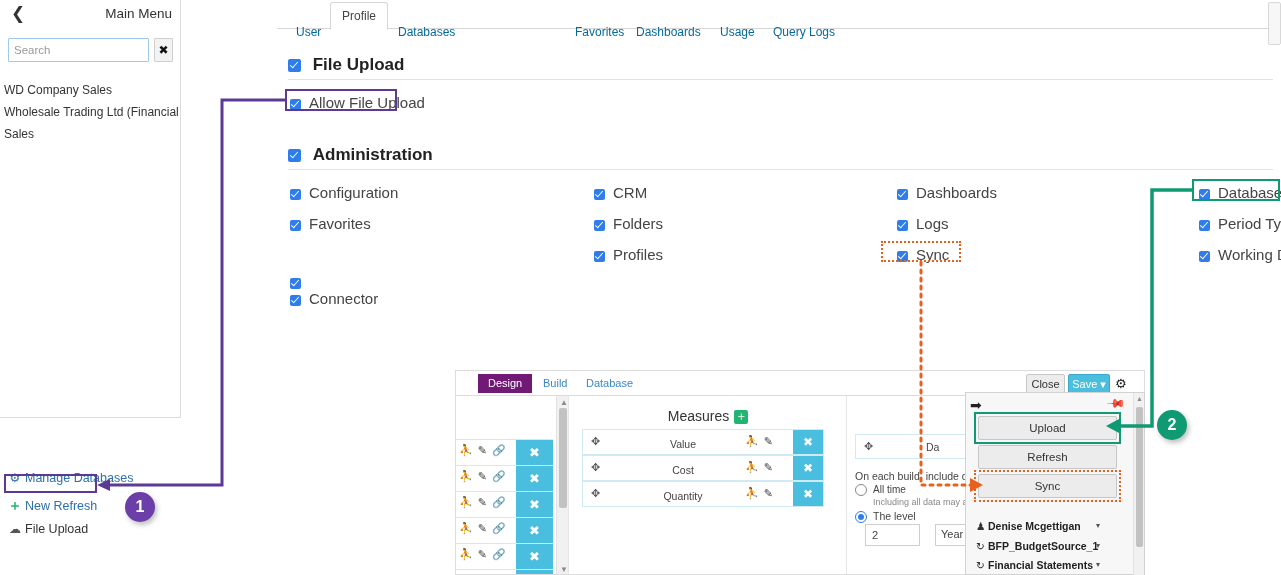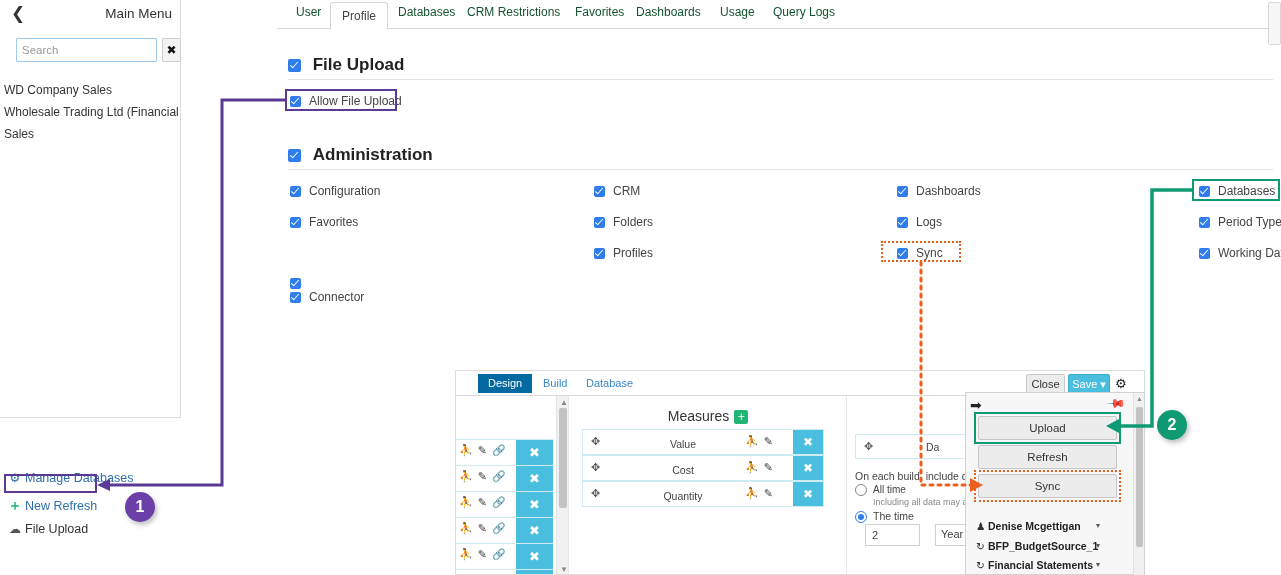--- a/index.html
+++ b/index.html
@@ -11,21 +11,21 @@
   }
   .abs{position:absolute;}
 
   
   #sidebar{left:0;top:0;width:181px;height:418px;background:#fff;
     border-right:1px solid #dcdcdc;border-bottom:1px solid #dcdcdc;box-sizing:border-box;}
   #sb-header{position:absolute;left:0;top:0;width:181px;height:30px;}
   #sb-back{position:absolute;left:9px;top:4px;width:18px;height:20px;
     font-size:17px;line-height:20px;color:#333;cursor:pointer;text-align:center;}
   #sb-title{position:absolute;right:9px;top:4px;font-size:13.5px;line-height:20px;color:#333;}
-  #sb-searchwrap{position:absolute;left:16px;top:38px;width:165px;height:24px;}
+  #sb-searchwrap{position:absolute;left:8px;top:38px;width:165px;height:24px;}
   #sb-search{position:absolute;left:0;top:0;width:141px;height:24px;box-sizing:border-box;
     border:1px solid #9ecaed;background:#fff;font-size:11.5px;color:#333;padding:0 5px;
     outline:none;border-radius:1px;}
   #sb-search::placeholder{color:#9a9a9a;}
   #sb-clear{position:absolute;left:146px;top:0;width:19px;height:24px;box-sizing:border-box;
     border:1px solid #cfcfcf;background:#f3f3f3;color:#111;font-size:12px;font-weight:bold;
     line-height:22px;text-align:center;cursor:pointer;border-radius:1px;}
   .sb-item{position:absolute;left:4px;font-size:12px;color:#333;white-space:nowrap;cursor:pointer;}
   .sb-link{position:absolute;left:8px;font-size:12.5px;white-space:nowrap;cursor:pointer;margin-top:44px;}
   .sb-link .ic{display:inline-block;width:14px;text-align:center;margin-right:3px;font-size:12px;}
@@ -33,35 +33,35 @@
   #lnk-manage .ic{color:#2f6fad;}
   #lnk-new{top:453px;color:#2f6fad;}
   #lnk-new .ic{color:#21b573;font-weight:bold;font-size:14px;}
   #lnk-upload{top:478px;color:#333;}
   #lnk-upload .ic{color:#555;}
   #lnk-upload-box{position:absolute;left:4px;top:474px;width:93px;height:19px;
     border:2px solid #5b3a96;box-sizing:border-box;}
 
   
   #tabbar{left:277px;top:0;width:1004px;height:29px;border-bottom:1px solid #d6d6d6;box-sizing:border-box;}
-  .tab{position:absolute;top:0;height:26px;line-height:25px;padding:0 11px;
-    font-size:12px;color:#14532d;cursor:pointer;white-space:nowrap;box-sizing:border-box;}
+  .tab{position:absolute;top:20px;height:26px;line-height:25px;padding:0 11px;
+    font-size:12px;color:#0369a1;cursor:pointer;white-space:nowrap;box-sizing:border-box;}
   .tab.active{color:#444;background:#fff;border:1px solid #d6d6d6;border-bottom:1px solid #fff;
     border-radius:3px 3px 0 0;top:2px;height:28px;line-height:26px;}
 
   
   .sec-head{position:absolute;font-size:17px;font-weight:bold;color:#222;white-space:nowrap;}
   .sec-rule{position:absolute;height:1px;background:#e2e2e2;}
   .cbx{display:inline-block;width:11px;height:11px;box-sizing:border-box;border-radius:2px;
     background:#2f7ced;position:relative;vertical-align:middle;}
   .cbx::after{content:"";position:absolute;left:3px;top:0px;width:3px;height:7px;
     border:solid #fff;border-width:0 1.6px 1.6px 0;transform:rotate(42deg);}
   .cbx.big{width:13px;height:13px;}
   .cbx.big::after{left:4px;top:1px;width:3px;height:7px;}
-  .optrow{position:absolute;font-size:12px;color:#444;white-space:nowrap;cursor:pointer;text-align:right;}
+  .optrow{position:absolute;font-size:15px;color:#444;white-space:nowrap;cursor:pointer;text-align:right;}
   .optrow .cbx{margin-right:8px;}
   .optmulti{position:absolute;font-size:11.5px;color:#444;width:280px;line-height:15px;cursor:pointer;}
   .optmulti .cbx{margin-right:8px;float:left;margin-top:2px;}
 
   #allow-box{position:absolute;left:285px;top:89px;width:112px;height:22px;
     border:2px solid #5b3a96;box-sizing:border-box;}
   #sync-box{position:absolute;left:881px;top:241px;width:80px;height:21px;
     border:2px dotted #e8601c;box-sizing:border-box;}
   #db-box{position:absolute;left:1192px;top:179px;width:88px;height:22px;
     border:2.5px solid #0f9a74;box-sizing:border-box;}
@@ -75,21 +75,21 @@
   #mark1{left:125px;top:492px;background:#6c3fa8;}
   #mark2{left:1157px;top:410px;background:#0f9a74;}
 
   
   #dlg{left:455px;top:370px;width:690px;height:205px;background:#fff;
     border:1px solid #dcdcdc;box-sizing:border-box;overflow:hidden;}
   #dlg-tabs{position:absolute;left:0;top:0;width:690px;height:25px;border-bottom:1px solid #dcdcdc;
     box-sizing:border-box;background:#fff;}
   .dtab{position:absolute;top:3px;height:19px;line-height:19px;padding:0 10px;font-size:11px;
     color:#3a87c8;cursor:pointer;}
-  .dtab.active{background:#0369a1;color:#fff;}
+  .dtab.active{background:#701a75;color:#fff;}
 
   .pane{position:absolute;box-sizing:border-box;}
   #pane-left{left:0;top:25px;width:111px;height:180px;background:#fff;}
   .lrow{position:absolute;left:0;width:97px;height:26px;border-top:1px solid #cfeaf3;box-sizing:border-box;}
   .lrow .ics{position:absolute;left:3px;top:4px;font-size:11px;color:#444;letter-spacing:5px;}
   .lrow .xbtn{position:absolute;left:60px;top:0;width:37px;height:25px;background:#49bede;
     color:#fff;font-weight:bold;font-size:13px;text-align:center;line-height:25px;cursor:pointer;}
   #lscroll{position:absolute;left:100px;top:25px;width:12px;height:180px;background:#f1f1f1;
     border-left:1px solid #e2e2e2;box-sizing:border-box;}
   #lscroll .thumb{position:absolute;left:2px;top:12px;width:8px;height:100px;background:#c2c2c2;border-radius:2px;}
@@ -190,21 +190,20 @@
   <div class="sb-link" id="lnk-upload">
     <span class="ic">☁</span><span>File Upload</span>
   </div>
   <div id="lnk-upload-box"></div>
 </div>
 
 <div class="abs" id="tabbar">
   <div class="tab" style="left:8px;">User</div>
   <div class="tab active" style="left:53px;">Profile</div>
   <div class="tab" style="left:110px;">Databases</div>
-  <div class="tab" style="left:179px;">CRM Restrictions</div>
   <div class="tab" style="left:287px;">Favorites</div>
   <div class="tab" style="left:348px;">Dashboards</div>
   <div class="tab" style="left:432px;">Usage</div>
   <div class="tab" style="left:485px;">Query Logs</div>
 </div>
 <div id="pgscroll"></div>
 
 <div class="sec-head" style="left:288px;top:55px;">
   <span class="cbx big"></span>
   <span style="margin-left:7px;">File Upload</span>
@@ -310,21 +309,21 @@
     <div id="rfield">
       <span class="mv">✥</span>
       <span class="nm">Da</span>
     </div>
     <div id="onbuild">On each build, include data f</div>
     <div id="opt-all">
       <span class="radio"></span><span>All time</span>
     </div>
     <div id="opt-all-sub">Including all data may affect pe</div>
     <div id="opt-past">
-      <span class="radio on"></span><span>The time</span>
+      <span class="radio on"></span><span>The level</span>
     </div>
     <input id="past-num" value="2" style="">
     <div id="past-unit">Year</div>
   </div>
 </div>
 
 <div id="btn-close">Close</div>
 <div id="btn-save">Save ▾</div>
 <div id="btn-gear">⚙</div>
 

